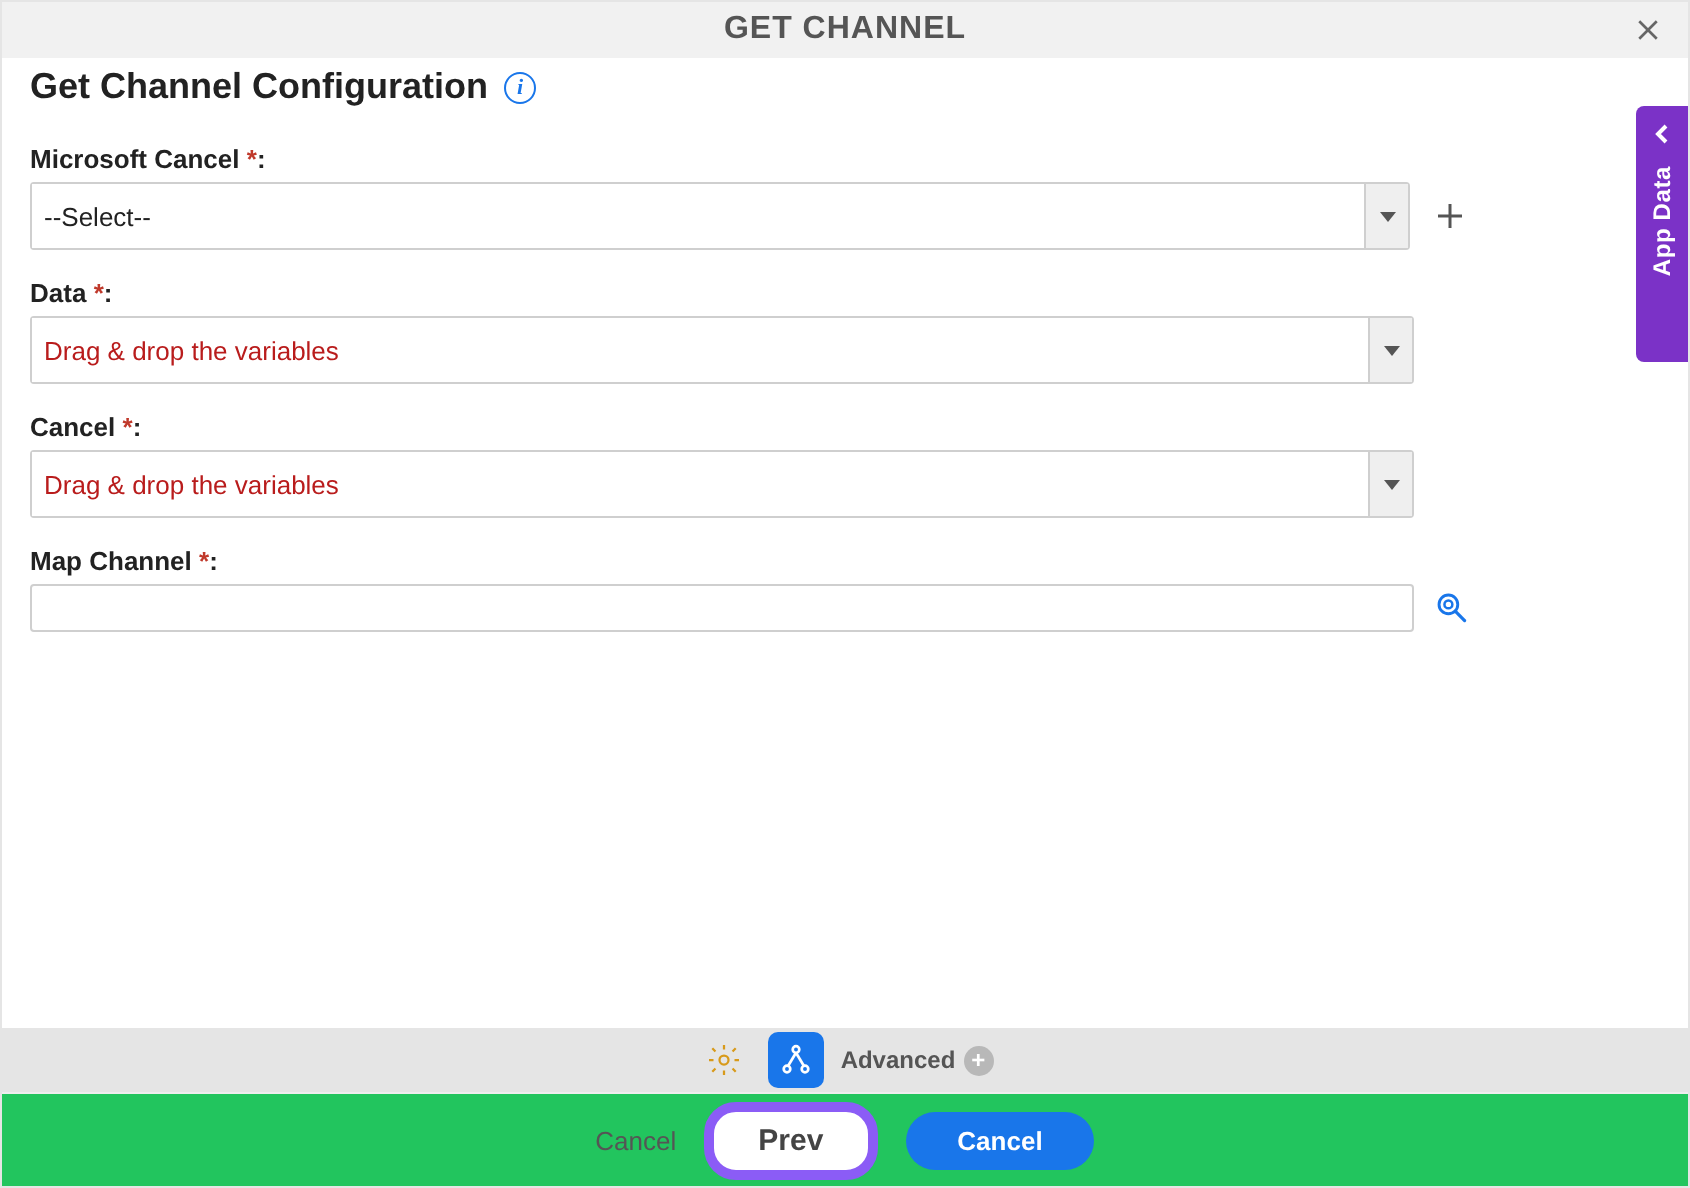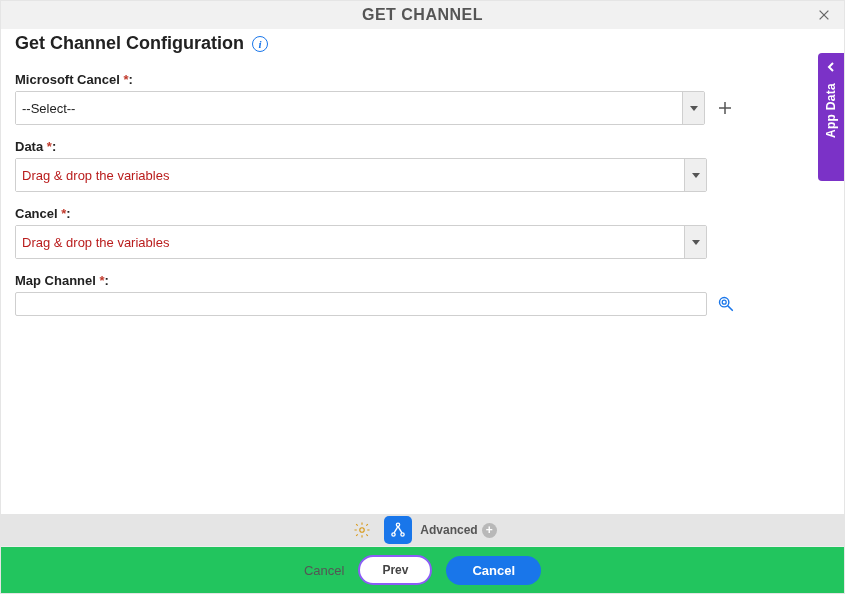--- a/index.html
+++ b/index.html
@@ -194,22 +194,22 @@
     display:flex;align-items:center;justify-content:center;
     gap:14px;
     padding-right:0;
     background:#22c55e;
     border-top:1px solid #eee;
   }
   .btn-link {
     background:none;border:none;color:#555;font-size:13px;cursor:pointer;font-weight:500;
   }
   .btn-outline {
-    background:#fff;border:2px solid #8b5cf6;color:#444;
-    border-radius:16px;padding:6px 22px;font-size:12px;font-weight:600;cursor:pointer;
+    background:#fff;border:5px solid #8b5cf6;color:#444;
+    border-radius:16px;padding:6px 22px;font-size:15px;font-weight:600;cursor:pointer;
   }
   .btn-primary {
     background:#1976ea;border:none;color:#fff;
     border-radius:16px;padding:7px 26px;font-size:13px;font-weight:700;cursor:pointer;
   }
 </style>
 </head>
 <body>
 
 <div class="titlebar">

